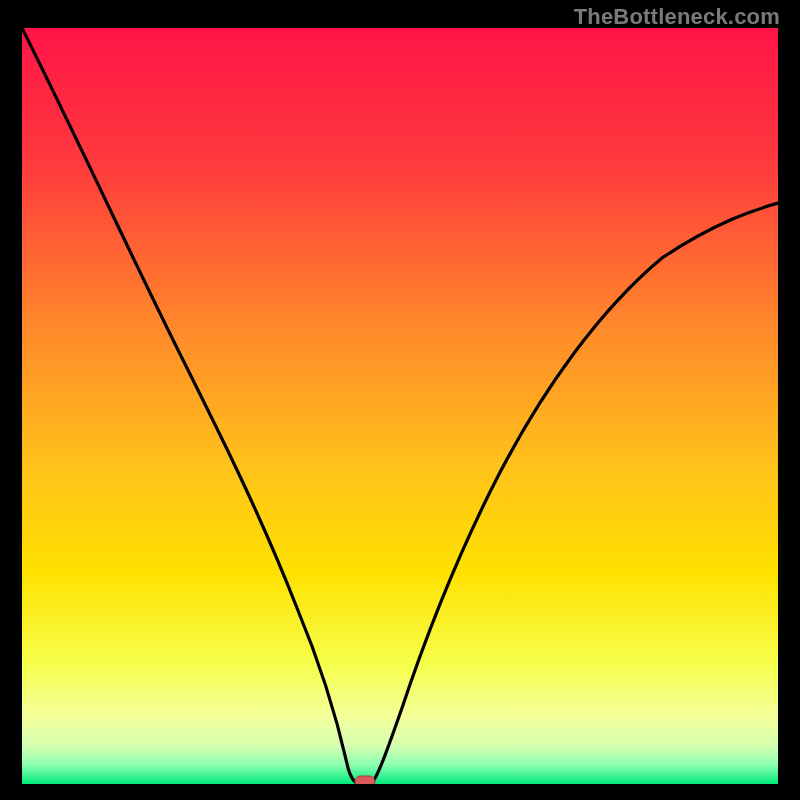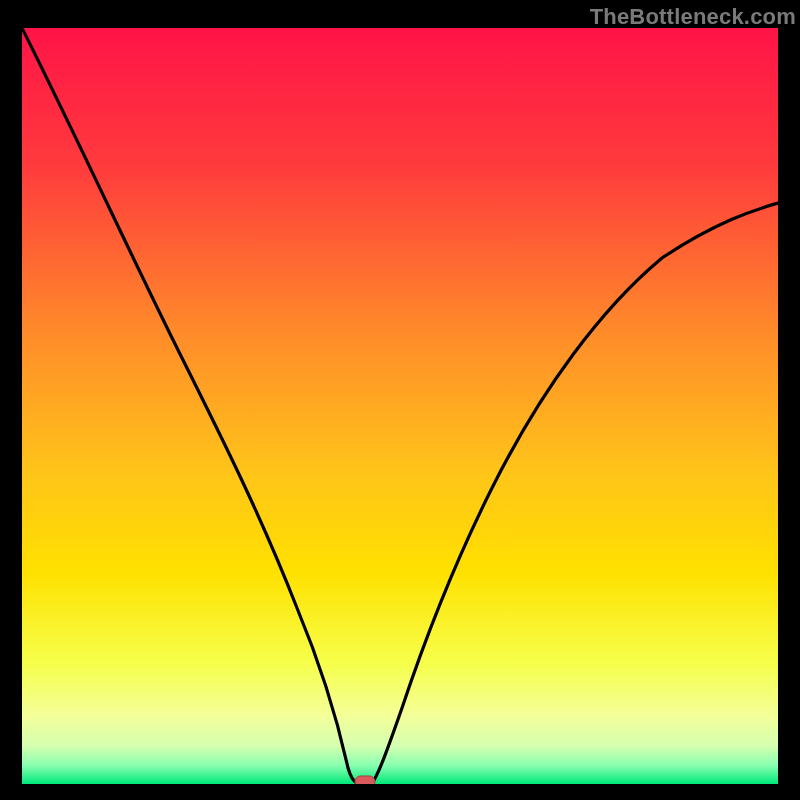--- a/index.html
+++ b/index.html
@@ -14,21 +14,21 @@
     position: absolute;
     left: 0;
     top: 0;
     width: 800px;
     height: 800px;
     background: #000;
   }
   .watermark {
     position: absolute;
     top: 4px;
-    right: 4px;
+    right: 20px;
     font-family: Arial, Helvetica, sans-serif;
     font-size: 22px;
     font-weight: 600;
     color: #7a7a7a;
     letter-spacing: 0.2px;
   }
   .plot {
     position: absolute;
     left: 22px;
     top: 28px;

